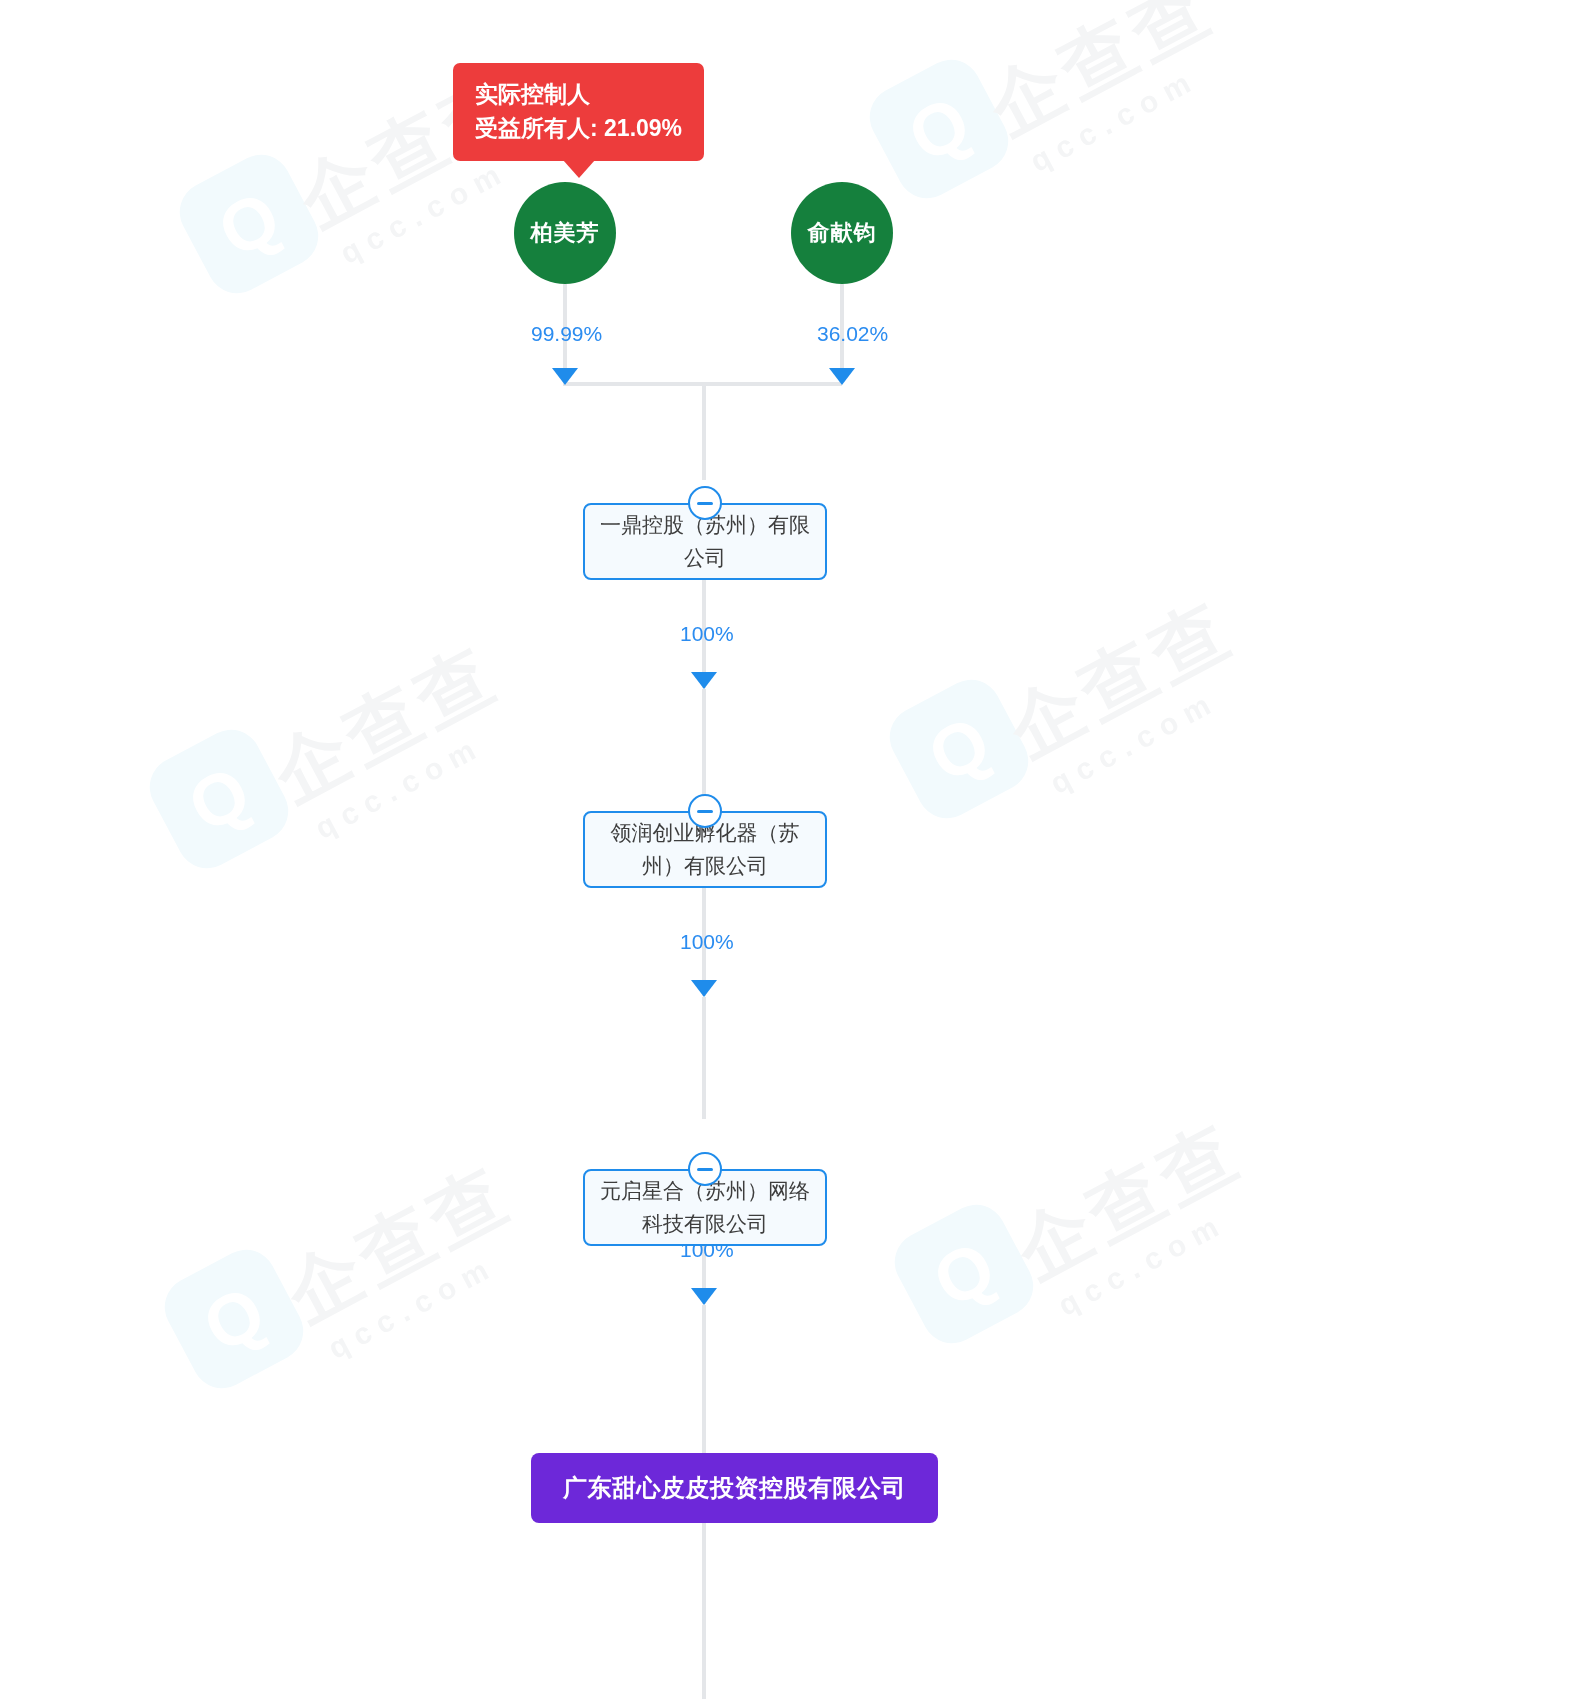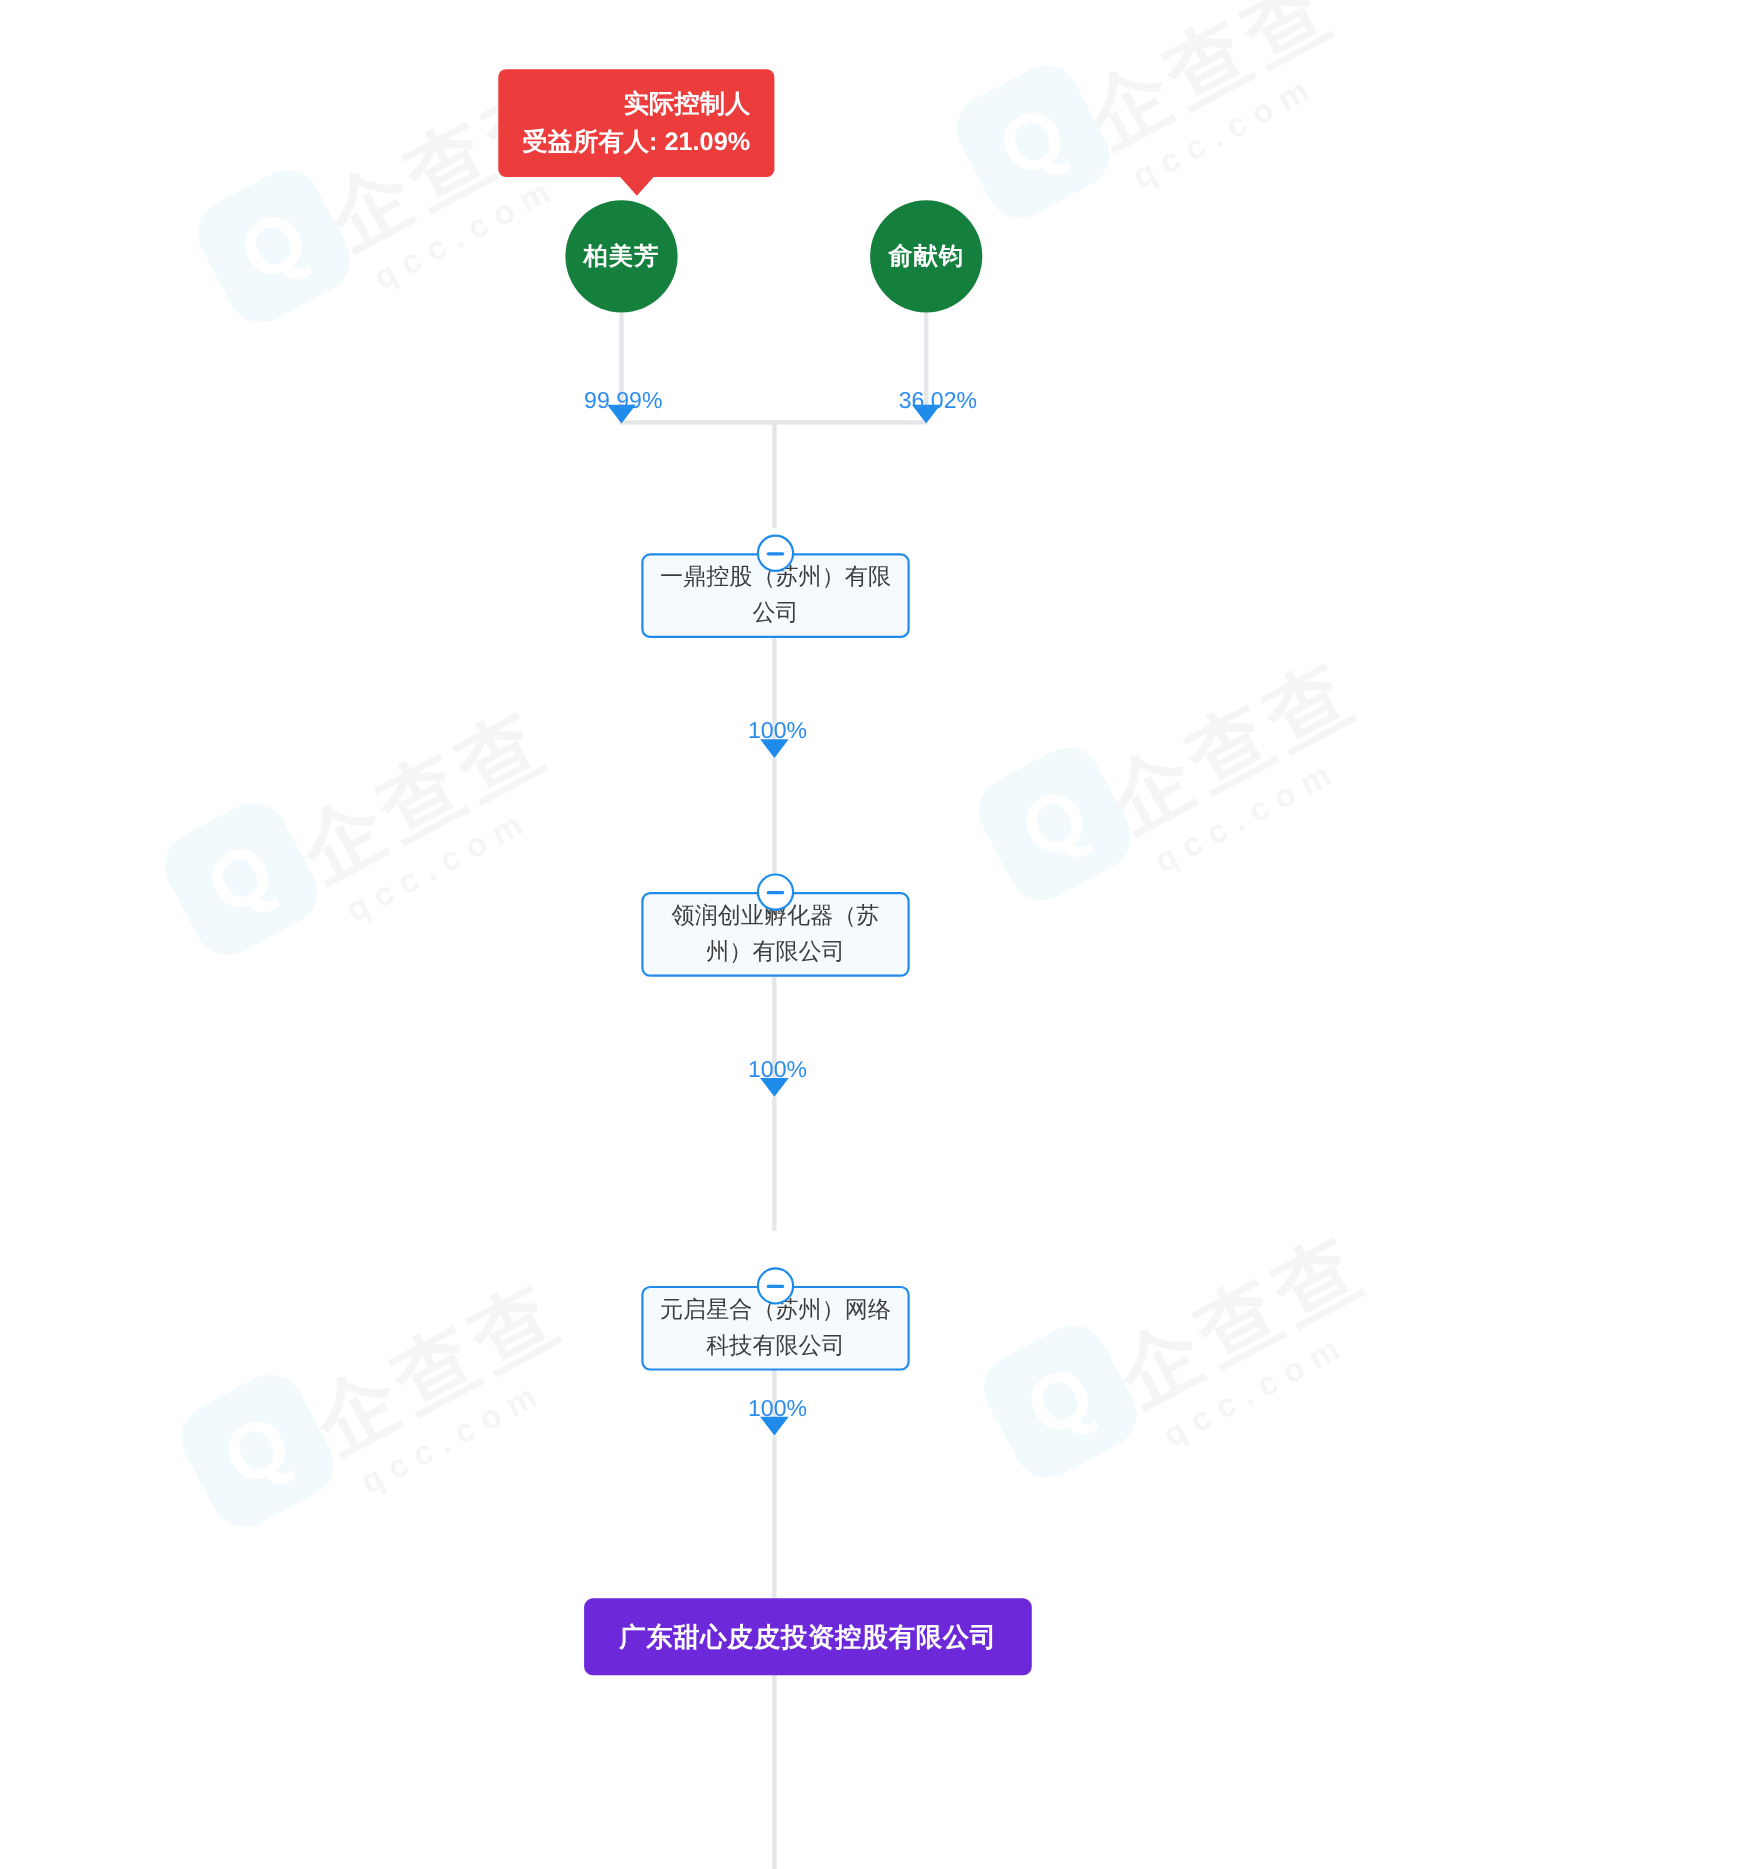--- a/index.html
+++ b/index.html
@@ -86,32 +86,31 @@
     border-top: 17px solid #1f8ceb;
     z-index: 2;
   }
   .pct {
     position: absolute;
     color: #2b8cf0;
     font-size: 21px;
     line-height: 1;
     white-space: nowrap;
     z-index: 3;
-    margin-top: 31px;
   }
 
   
   .badge {
     position: absolute;
     background: #ed3c3c;
     border-radius: 7px;
     color: #ffffff;
     font-size: 23px;
     font-weight: 700;
-    text-align: right;
+    text-align: left;
     padding: 14px 22px 16px 22px;
     line-height: 1.48;
     z-index: 6;
     white-space: nowrap;
   }
   .badge .badge-tail {
     position: absolute;
     left: 50%;
     bottom: -17px;
     margin-left: -16px;

